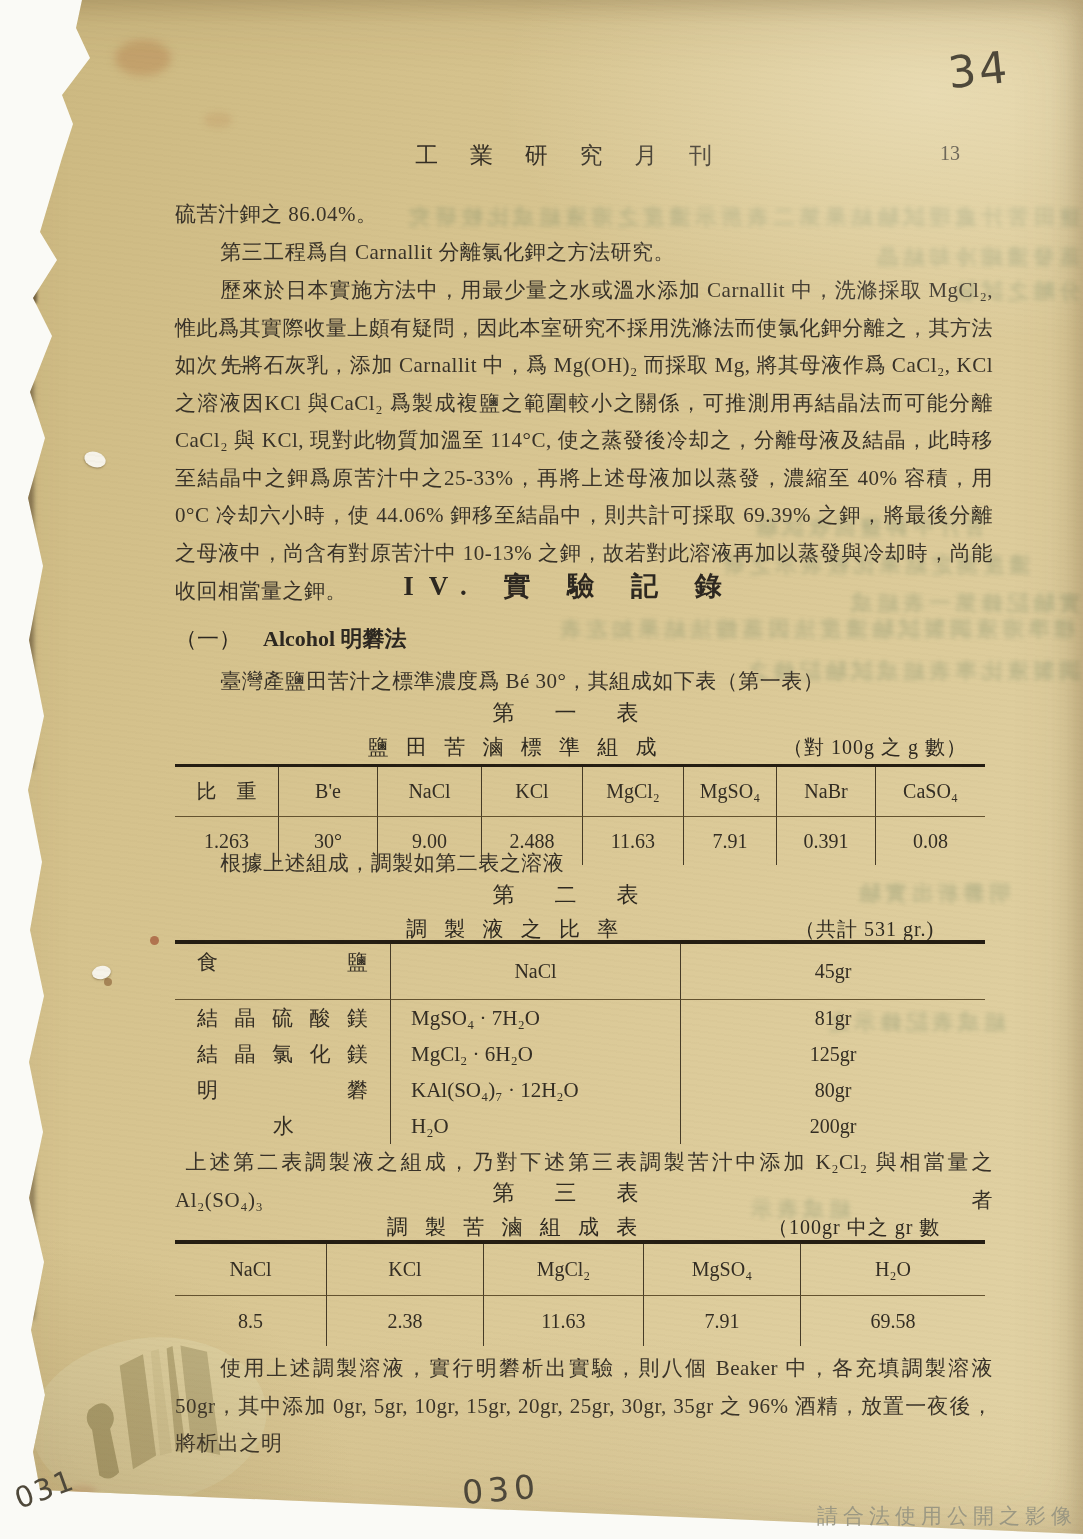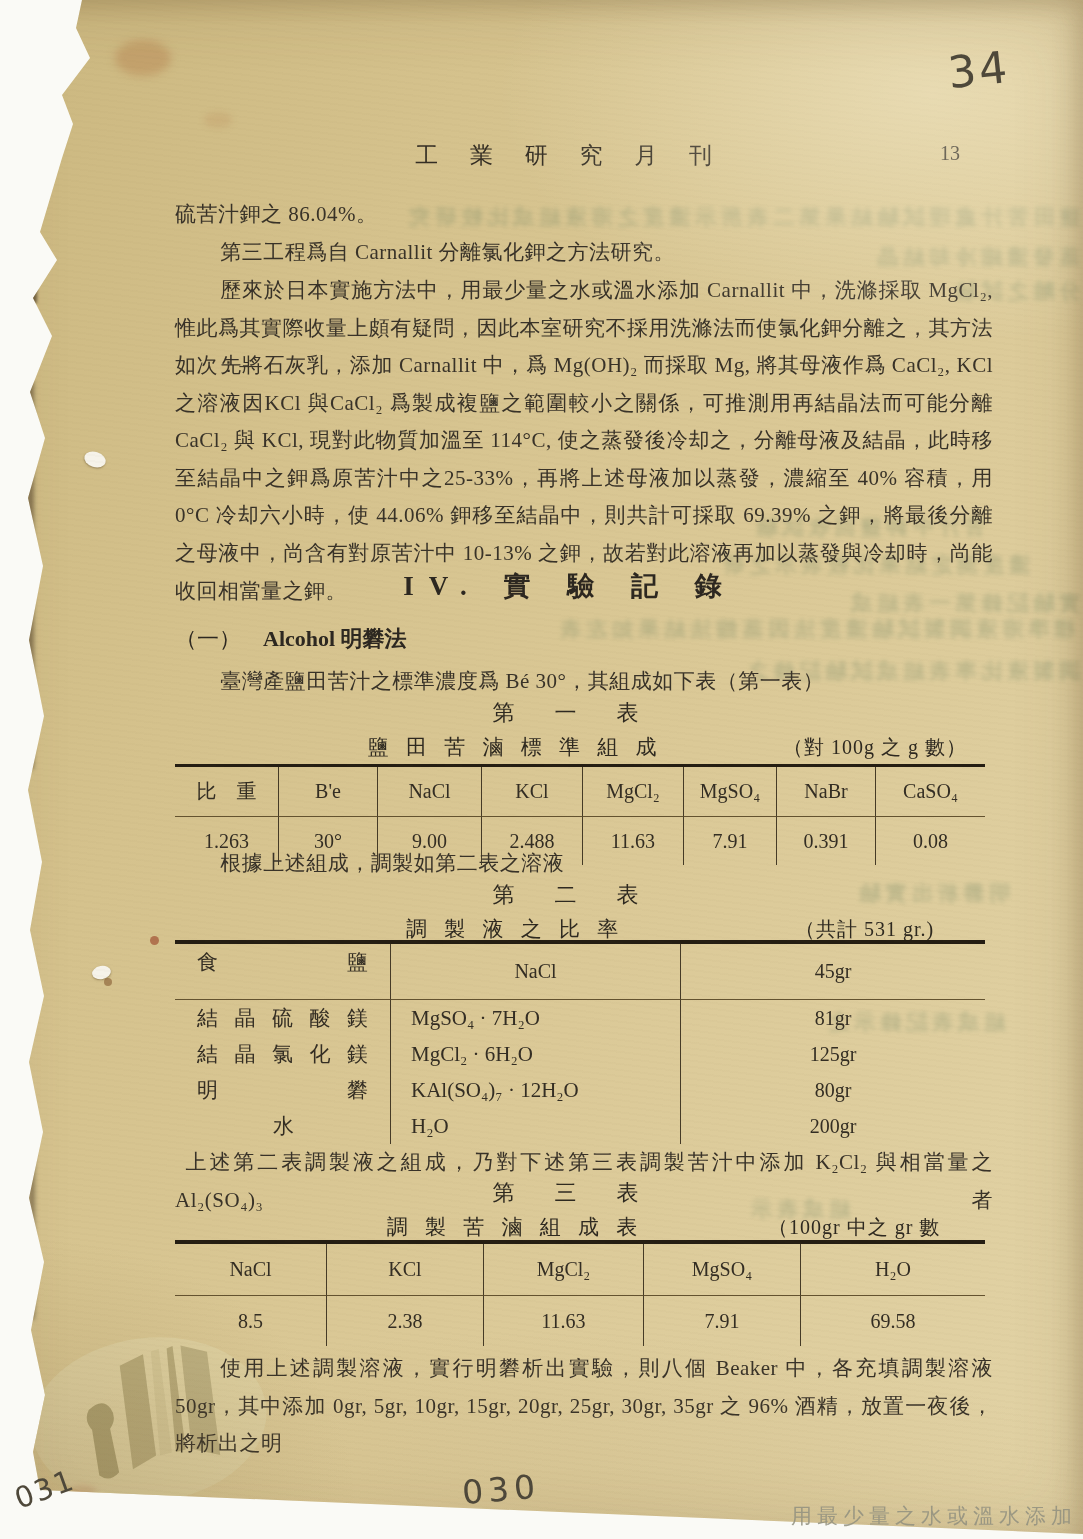--- a/index.html
+++ b/index.html
@@ -164,14 +164,14 @@
 
     <div class="abs para ind" style="left:175px;top:1350px;width:818px;">使用上述調製溶液，實行明礬析出實驗，則八個 Beaker 中，各充填調製溶液 50gr，其中添加 0gr, 5gr, 10gr, 15gr, 20gr, 25gr, 30gr, 35gr 之 96% 酒精，放置一夜後，將析出之明</div>
 
     <div class="tone"></div>
     <div class="edge-shade"></div>
   </div>
 
   <div class="abs hand" style="left:948px;top:44px;font-size:44px;transform:rotate(-6deg);letter-spacing:3px;">34</div>
   <div class="abs hand" style="left:462px;top:1470px;font-size:33px;transform:rotate(-5deg);letter-spacing:5px;">030</div>
   <div class="abs hand" style="left:14px;top:1472px;font-size:29px;transform:rotate(-20deg);letter-spacing:2px;">031</div>
-  <div class="abs wm" style="right:6px;top:1502px;">用最少量之水或溫水添加</div>
+  <div class="abs wm" style="right:6px;top:1502px;">請合法使用公開之影像</div>
 </div>
 
 </body></html>

